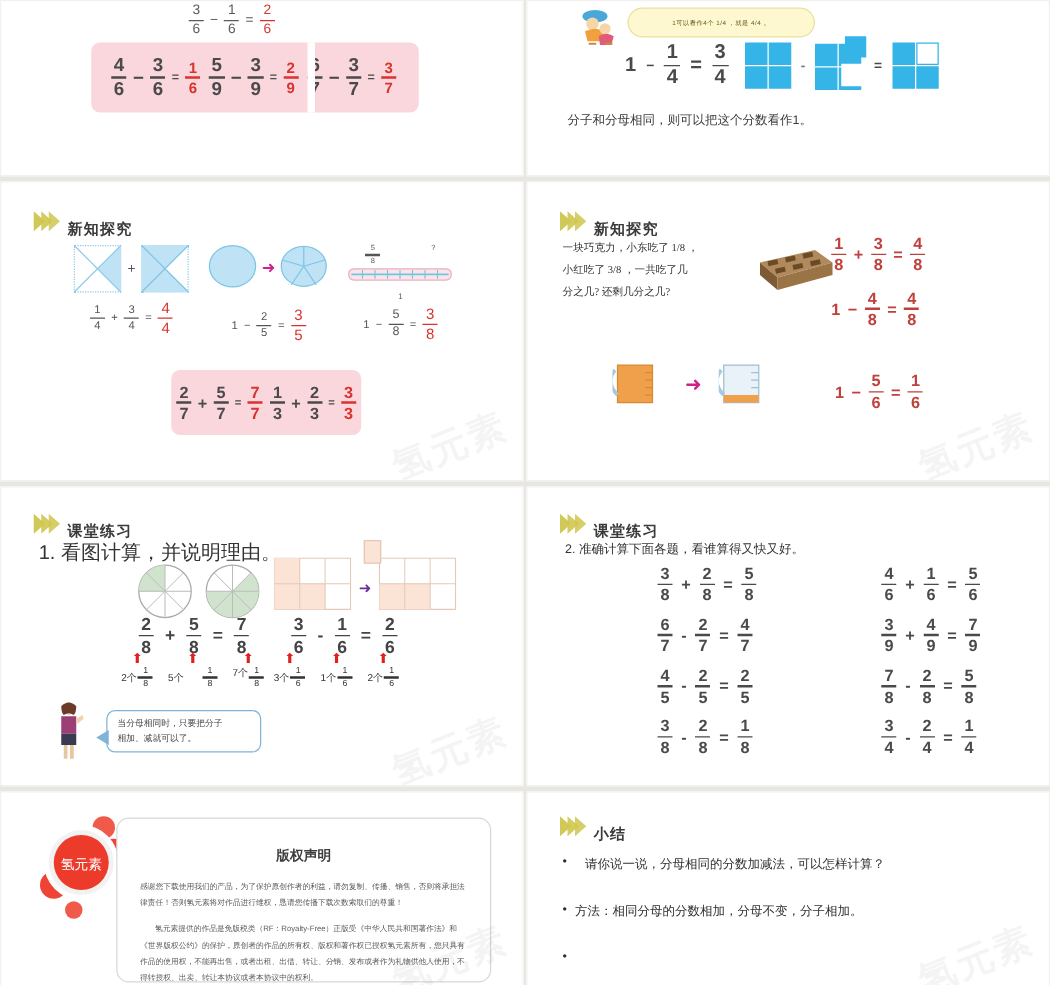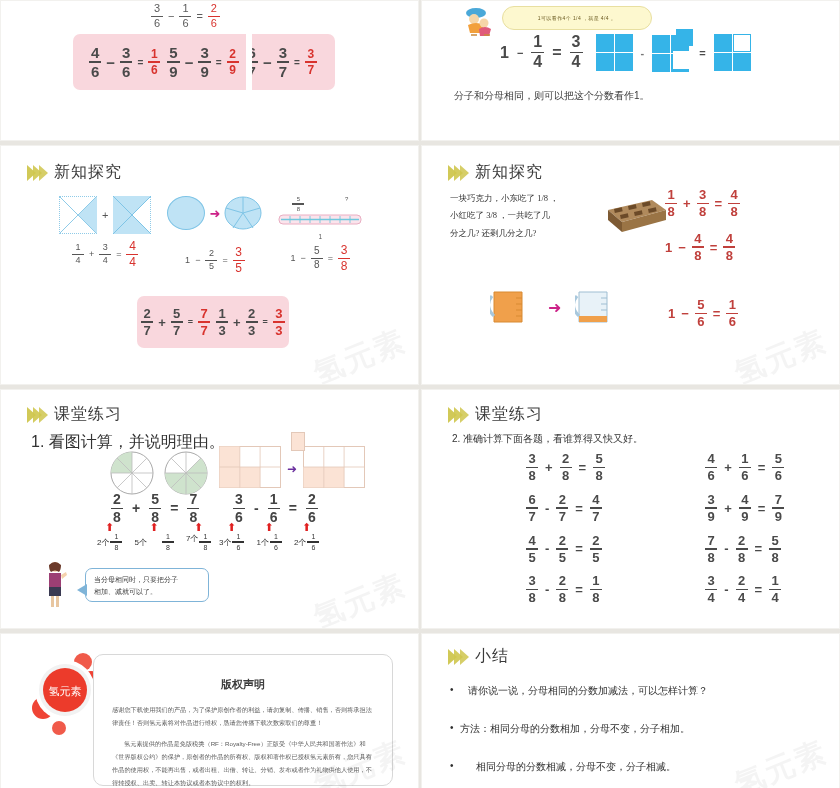--- a/index.html
+++ b/index.html
@@ -31,21 +31,21 @@
   .chev span{
     display:block;width:0;height:0;
     border-top:8px solid transparent;
     border-bottom:8px solid transparent;
     border-left:9px solid #cfc64e;
     margin-right:-3px;
   }
   .chev span:nth-child(1){opacity:.95}
   .chev span:nth-child(2){opacity:.9}
   .chev span:nth-child(3){opacity:.85}
-  .sec-title{font-size:16px;color:#3a3a3a;letter-spacing:1px;font-weight:normal;}
+  .sec-title{font-size:12px;color:#3a3a3a;letter-spacing:1px;font-weight:bold;margin-top:13px;}
 
   
   .frac{display:inline-flex;flex-direction:column;align-items:center;vertical-align:middle;line-height:1.05;}
   .frac .num{display:block;padding:0 2px;}
   .frac .bar{display:block;height:1.5px;background:currentColor;width:100%;min-width:12px;margin:1px 0;}
   .frac .den{display:block;padding:0 2px;}
   .eq{display:flex;align-items:center;gap:4px;}
   .op{padding:0 1px;}
   .red{color:#d8332e;}
   .dred{color:#c0403c;}
@@ -983,19 +983,18 @@
       <div class="bl">
         <span class="dot">•</span>
         <span>请你说一说，分母相同的分数加减法，可以怎样计算？</span>
       </div>
       <div class="bl">
         <span class="dot" style="width:10px">•</span>
         <span>方法：相同分母的分数相加，分母不变，分子相加。</span>
       </div>
       <div class="bl">
         <span class="dot" style="width:26px">•</span>
-        <span>相同分母的分数相减，分母不变，分子相减。</span>
       </div>
     </div>
     <div class="wm">氢元素</div>
   </div>
 
 </div>
 
 </body></html>

